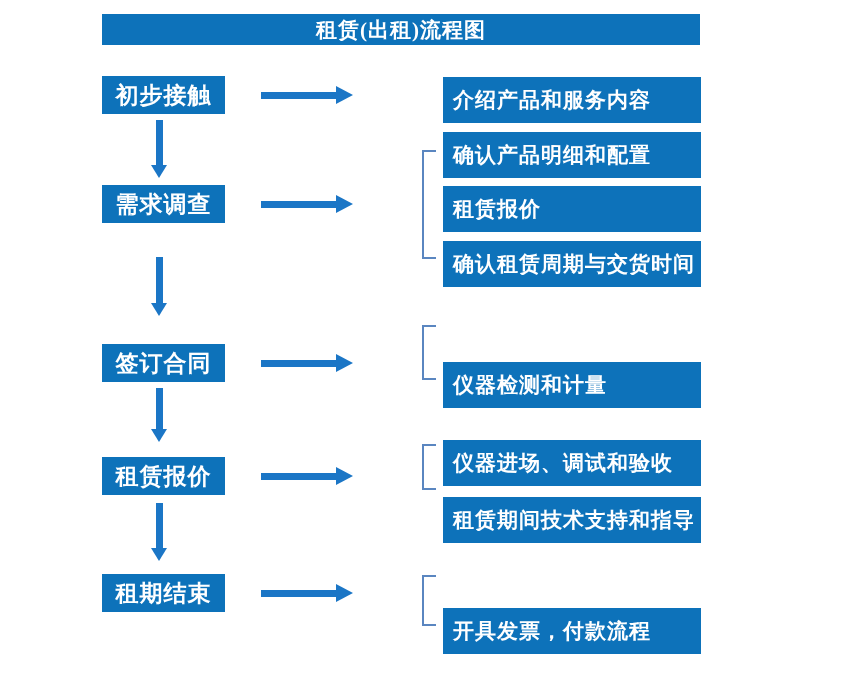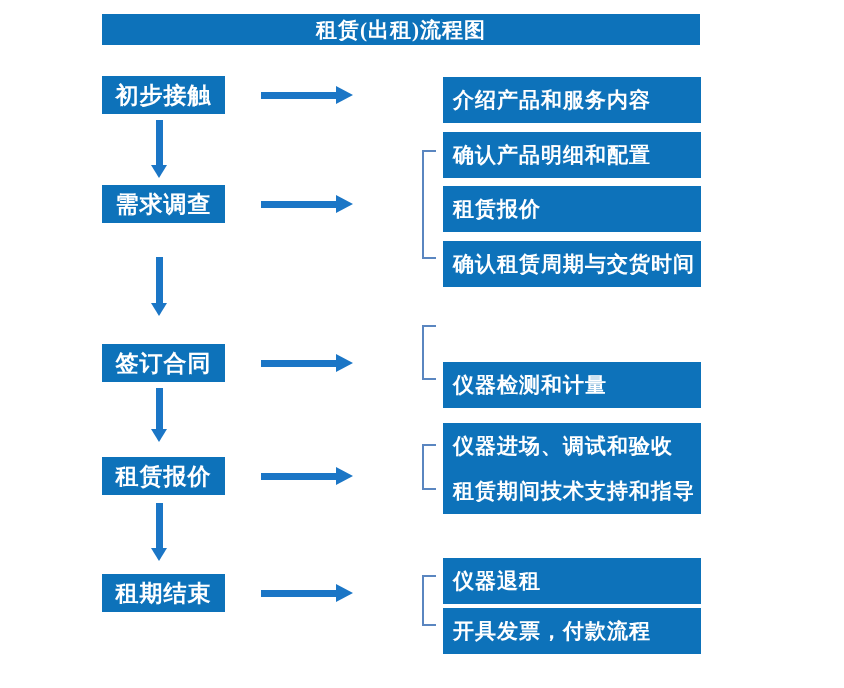--- a/index.html
+++ b/index.html
@@ -80,23 +80,22 @@
   <div class="stage-box" style="top:185px">需求调查</div>
   <div class="stage-box" style="top:344px">签订合同</div>
   <div class="stage-box" style="top:457px">租赁报价</div>
   <div class="stage-box" style="top:574px">租期结束</div>
 
   <div class="output-box" style="top:77px">介绍产品和服务内容</div>
   <div class="output-box" style="top:186px">租赁报价</div>
   <div class="output-box" style="top:132px">确认产品明细和配置</div>
   <div class="output-box" style="top:241px">确认租赁周期与交货时间</div>
   <div class="output-box" style="top:362px">仪器检测和计量</div>
-  <div class="output-box" style="top:423px">仪器进场、调试和验收</div>
-  <div class="output-box" style="top:468px">租赁期间技术支持和指导</div>
-  <div class="output-box" style="top:558px">仪器退租</div>
+  <div class="output-box" style="top:440px">仪器进场、调试和验收</div>
+  <div class="output-box" style="top:497px">租赁期间技术支持和指导</div>
   <div class="output-box" style="top:608px">开具发票，付款流程</div>
 
   <div class="h-arrow" style="top:86px">
       <div class="shaft"></div>
       <div class="head"></div>
     </div>
   <div class="h-arrow" style="top:195px">
       <div class="shaft"></div>
       <div class="head"></div>
     </div>

